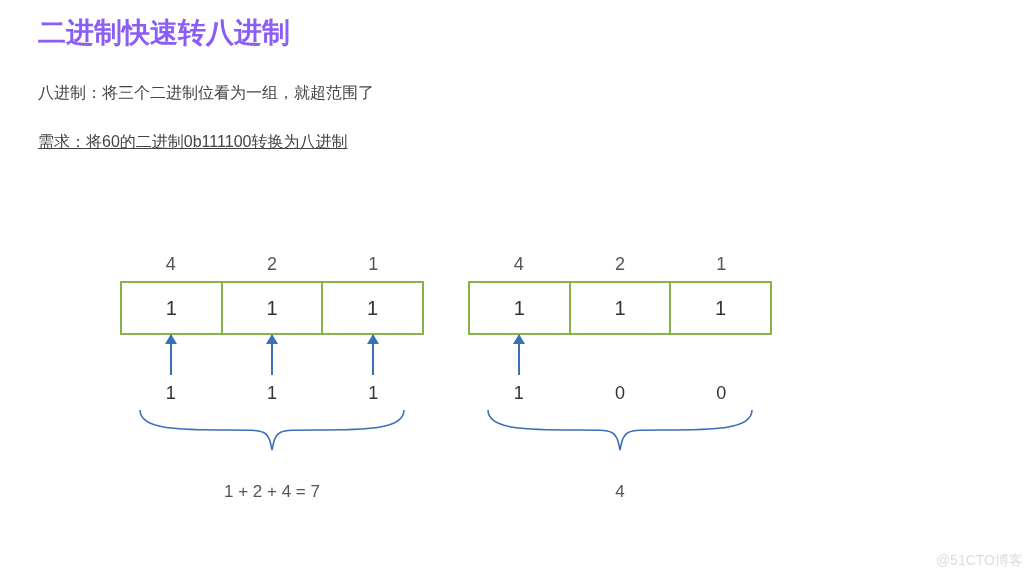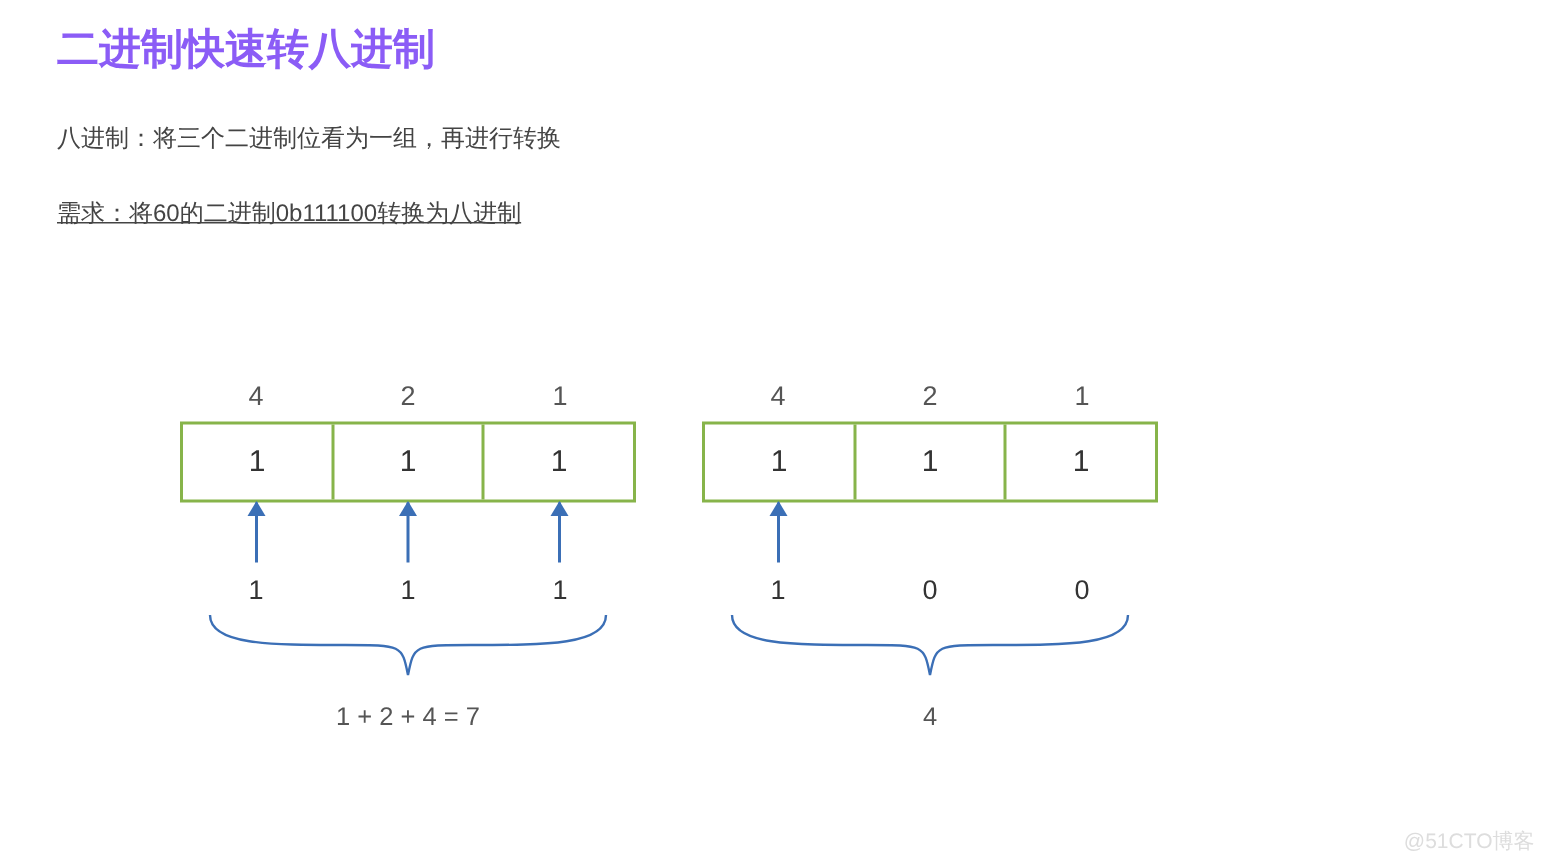--- a/index.html
+++ b/index.html
@@ -101,37 +101,37 @@
   }
   .brace {
     stroke: #3b6fb6;
     stroke-width: 1.6;
     fill: none;
   }
   .result {
     text-align: center;
     font-size: 17px;
     color: #555;
-    margin-top: 2px;
+    margin-top: 16px;
   }
   .watermark {
     position: absolute;
     right: 8px;
     bottom: 4px;
     color: #ddd;
     font-size: 14px;
   }
 </style>
 </head>
 <body>
 
 <h1 class="title">二进制快速转八进制</h1>
 
 <div class="desc">
-  <div>八进制：将三个二进制位看为一组，再进行转换</div>
+  <div>八进制：将三个二进制位看为一组，就超范围了</div>
 </div>
 
 <div class="need">需求：将60的二进制0b111100转换为八进制</div>
 
 <div class="diagram-wrap">
   <div class="groups">
 
     <div class="group">
       <div class="weights">
         <span>4</span>

